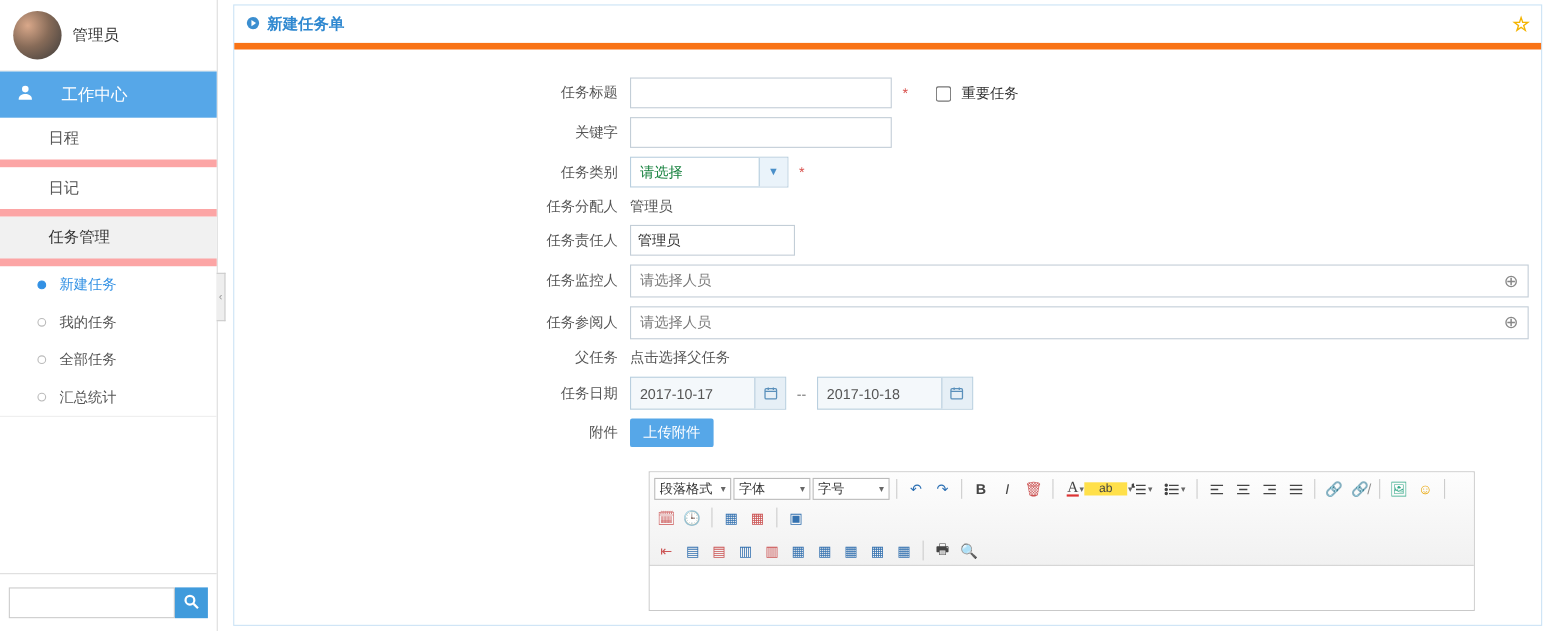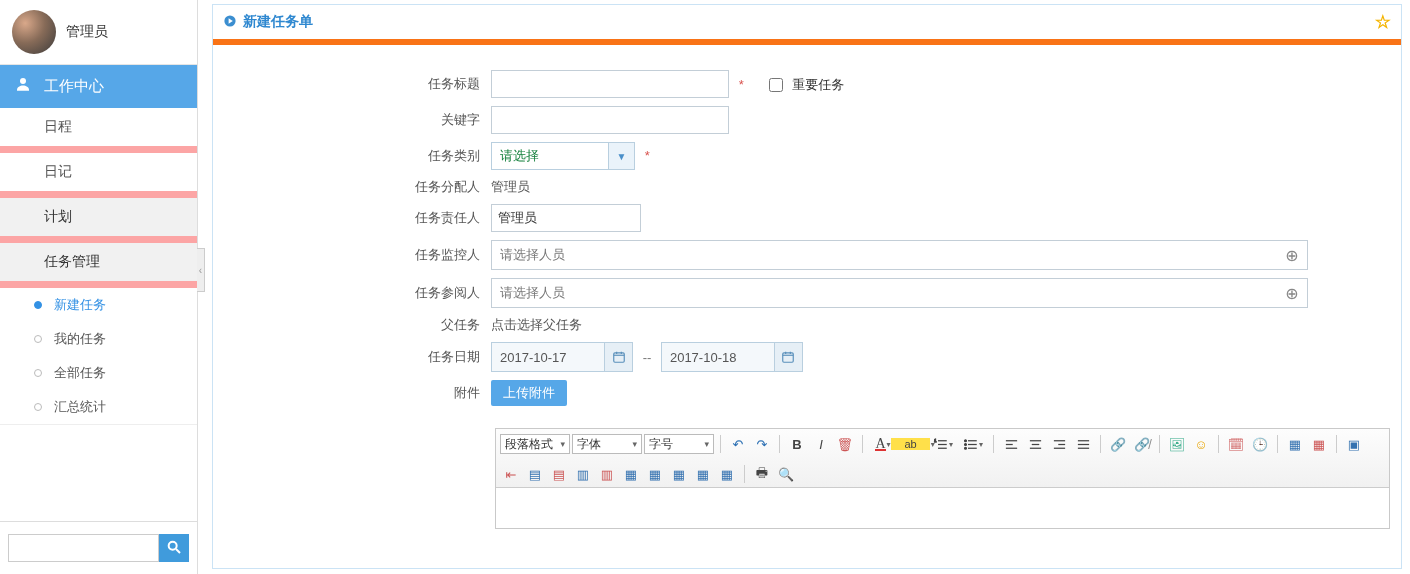--- a/index.html
+++ b/index.html
@@ -55,22 +55,21 @@
   }
   .user-name { font-size: 14px; }
 
   .nav-section-header {
     background: #56a7e8;
     color: #fff;
     font-size: 15px;
     padding: 10px 14px;
     display: flex;
     align-items: center;
-    gap: 12px;
-    font-family: Liberation Mono, monospace;
+    gap: 24px;
   }
   .nav-list { list-style: none; margin: 0; padding: 0; }
   .nav-item {
     padding: 10px 20px 10px 44px;
     border-bottom: 7px solid #fca5a5;
     font-size: 14px;
     color: #555;
   }
   .nav-item.selected { background: #f1f1f1; color: #333; font-weight: 500; }
   .sub-nav-list { list-style: none; margin: 0; padding: 0; border-bottom: 1px solid #eee;}
@@ -256,22 +255,22 @@
     color: #fff;
     padding: 4px 12px;
     border-radius: 2px;
     font-size: 13px;
   }
 
   
   .editor {
     border: 1px solid #c9c9c9;
     margin-top: 14px;
-    width: 895px;
-    margin-left: 4px;
+    width: 751px;
+    margin-left: 17px;
   }
   .editor-toolbar {
     background: linear-gradient(#fdfdfd, #f1f1f1);
     border-bottom: 1px solid #ccc;
     padding: 4px 4px 2px 4px;
     display: flex;
     flex-wrap: wrap;
     align-items: center;
     gap: 2px;
     row-gap: 4px;
@@ -332,21 +331,20 @@
           <circle cx="12" cy="8" r="4"></circle>
           <path d="M4 20c0-4 4-6 8-6s8 2 8 6v1H4z"></path>
         </svg>
     </span>
     <span>工作中心</span>
   </div>
 
   <ul class="nav-list">
     <li class="nav-item">日程</li>
     <li class="nav-item">日记</li>
-    <li class="nav-item selected">计划</li>
     <li class="nav-item selected">任务管理</li>
   </ul>
 
   <ul class="sub-nav-list">
     <li class="sub-nav-item active">
       <span class="sub-nav-bullet"></span>
       <span>新建任务</span>
     </li>
     <li class="sub-nav-item">
       <span class="sub-nav-bullet"></span>

